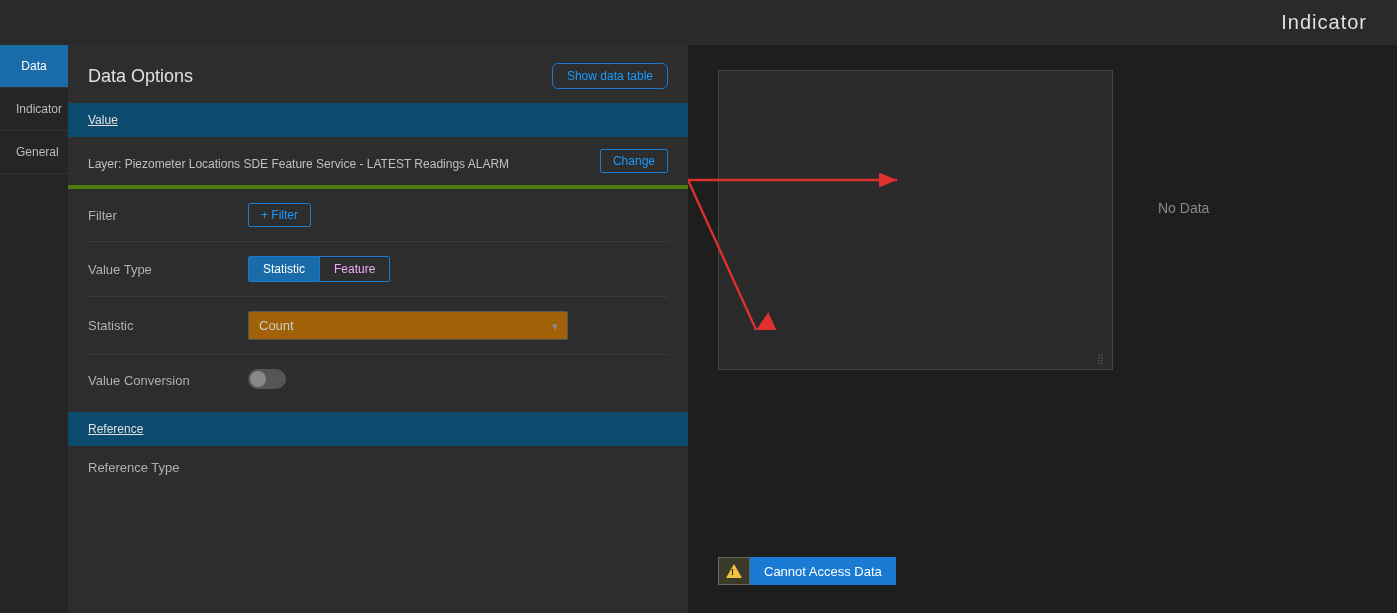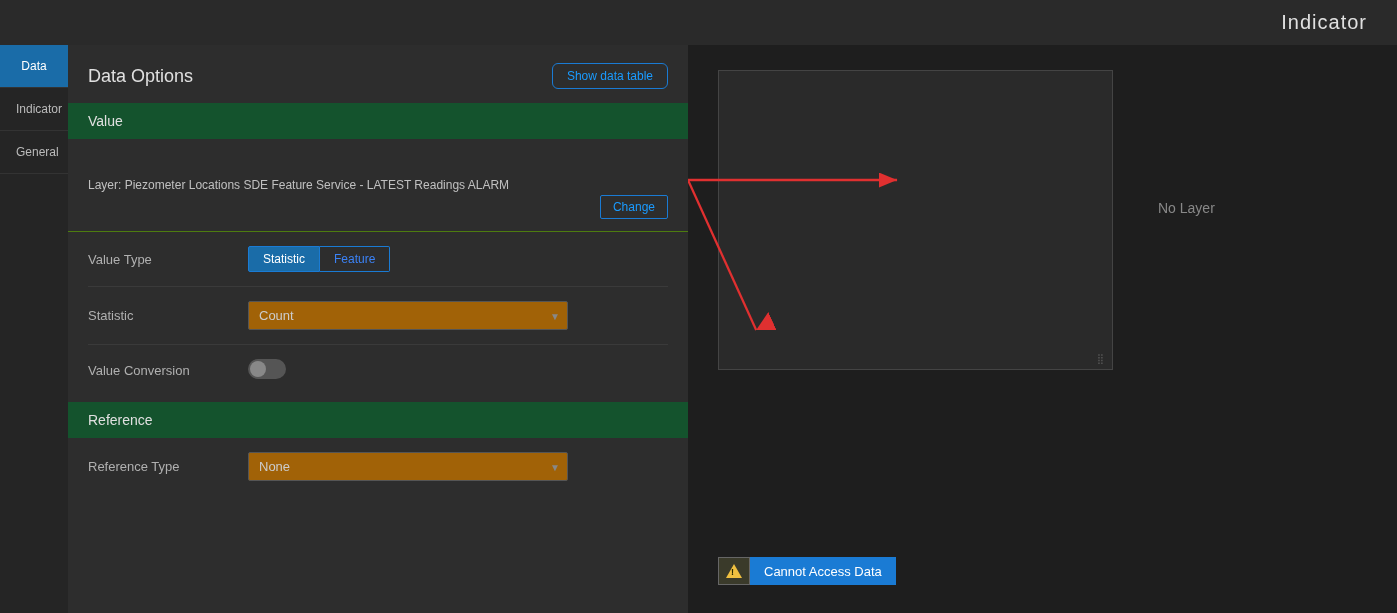--- a/index.html
+++ b/index.html
@@ -88,26 +88,27 @@
       border: 1px solid #1a7bd4;
       color: #1a9bff;
       padding: 5px 14px;
       font-size: 12px;
       cursor: pointer;
       border-radius: 6px;
     }
 
     
     .section-header {
-      background: #14532d;
+      background: #0c4a6e;
       padding: 10px 20px;
       color: #e0e0e0;
-      font-size: 14px;
+      font-size: 12px;
       font-weight: 500;
       margin-bottom: 0;
+      text-decoration: underline;
     }
 
     
     .form-area {
       padding: 0 20px;
     }
     .form-row {
       display: flex;
       align-items: center;
       padding: 14px 0;
@@ -127,52 +128,51 @@
       color: #ccc;
       font-size: 13px;
     }
 
     
     .layer-info {
       padding: 12px 20px;
       color: #c0c0c0;
       font-size: 12px;
       line-height: 1.5;
-      border-bottom: 1px solid #4d7c0f;
-      display: flex;
-      align-items: center;
+      border-bottom: 4px solid #4d7c0f;
+      display: flex;
+      align-items: flex-end;
       justify-content: space-between;
     }
     .layer-text {
       flex: 1;
     }
 
     
     .btn-blue {
       background: transparent;
       border: 1px solid #1a7bd4;
       color: #1a9bff;
       padding: 4px 12px;
       font-size: 12px;
       cursor: pointer;
       border-radius: 2px;
       white-space: nowrap;
-      margin-top: 44px;
     }
 
     
     .btn-group {
       display: flex;
     }
     .btn-toggle {
       padding: 5px 14px;
       font-size: 12px;
       cursor: pointer;
       border: 1px solid #1a7bd4;
-      color: #3b82f6;
+      color: #f0abfc;
       background: transparent;
       border-radius: 2px;
     }
     .btn-toggle.active {
       background: #1a6ca8;
       color: #fff;
     }
     .btn-toggle:first-child {
       border-radius: 2px 0 0 2px;
     }
@@ -360,20 +360,26 @@
 
     <div class="section-header">Value</div>
 
     <div class="layer-info">
       <span class="layer-text">Layer: Piezometer Locations SDE Feature Service - LATEST Readings ALARM</span>
       <button class="btn-blue" style="margin-left:12px;">Change</button>
     </div>
 
     <div class="form-area">
 
+      <div class="form-row">
+        <span class="form-label">Filter</span>
+        <div class="form-value">
+          <button class="btn-blue">+ Filter</button>
+        </div>
+      </div>
 
       <div class="form-row">
         <span class="form-label">Value Type</span>
         <div class="form-value btn-group">
           <button class="btn-toggle active">Statistic</button>
           <button class="btn-toggle">Feature</button>
         </div>
       </div>
 
       <div class="form-row">
@@ -399,43 +405,33 @@
       </div>
 
     </div>
 
     <div class="section-header" style="margin-top:6px;">Reference</div>
 
     <div class="form-area">
 
       <div class="form-row">
         <span class="form-label">Reference Type</span>
-        <div class="form-value">
-          <div class="select-wrapper">
-            <select class="select-box">
-              <option>None</option>
-              <option>Static</option>
-              <option>Feature</option>
-              <option>Statistics</option>
-            </select>
-          </div>
-        </div>
       </div>
     </div>
 
   </div>
 
   <div class="preview-area">
 
     <div class="preview-widget">
 
       <div class="resize-handle">⣿</div>
     </div>
 
-    <div class="no-data-label">No Layer</div>
+    <div class="no-data-label">No Data</div>
 
     <div class="cannot-access-badge">
       <div class="warning-icon-box">
         <div class="warning-triangle"></div>
       </div>
       <button class="cannot-access-btn">Cannot Access Data</button>
     </div>
 
     <svg class="arrows-svg" viewBox="0 0 780 568" preserveAspectRatio="none">
 

